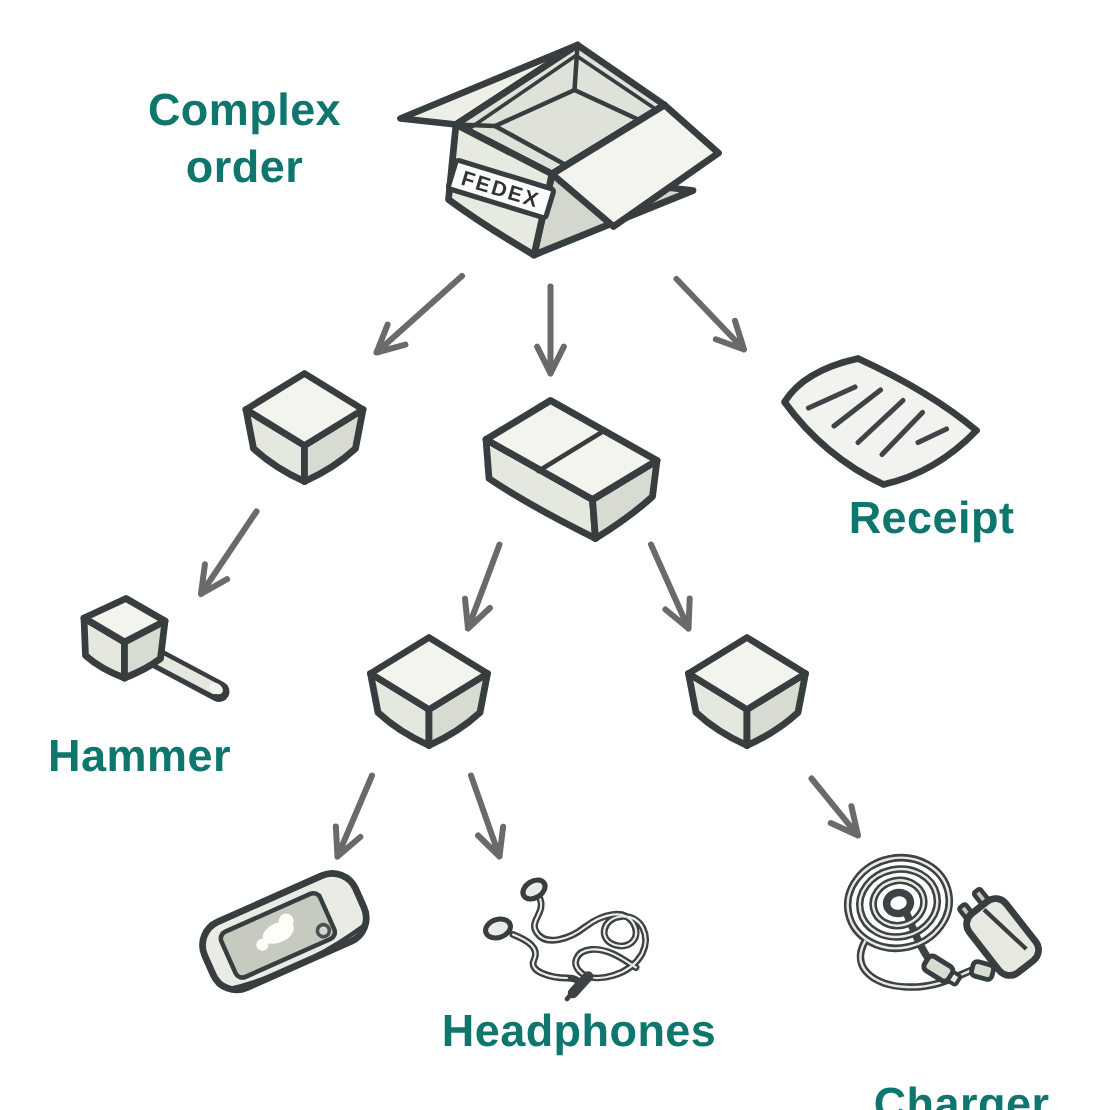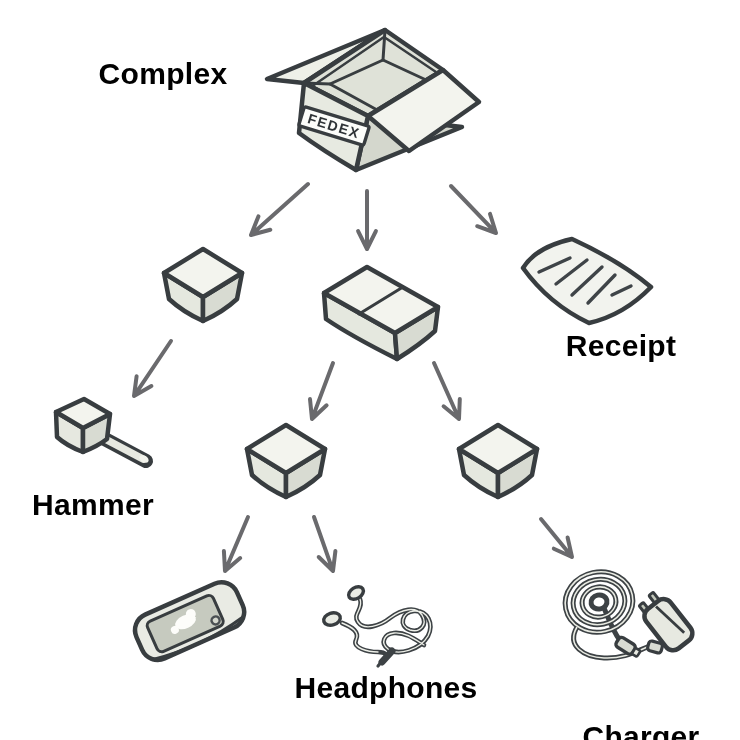--- a/index.html
+++ b/index.html
@@ -1,20 +1,20 @@
 <!DOCTYPE html>
 <html><head>
 <meta charset="utf-8">
 <style>
   html,body{margin:0;padding:0;background:#ffffff;}
   .stage{position:relative;width:740px;height:740px;background:#ffffff;overflow:hidden;
          font-family:"Liberation Sans",sans-serif;}
   svg{position:absolute;left:0;top:0;}
   .lbl{position:absolute;transform:translateX(-50%);white-space:nowrap;text-align:center;
-       font:700 30px "Liberation Sans",sans-serif;color:#000000;letter-spacing:.3px;}
+       font:700 30px "Liberation Sans",sans-serif;color:#0f766e;letter-spacing:.3px;}
   .lbl .line{display:block;line-height:38px;}
   
   .ink{stroke:#383d40;stroke-width:4.5;stroke-linejoin:round;stroke-linecap:round;}
   .thin{stroke:#383d40;stroke-width:3;stroke-linejoin:round;stroke-linecap:round;fill:none;}
   .arrow{fill:none;stroke:#6a6a6d;stroke-width:4;stroke-linecap:round;stroke-linejoin:round;}
   .cord{fill:none;stroke:#3d4245;stroke-width:4.6;stroke-linecap:round;stroke-linejoin:round;}
   .cord-core{fill:none;stroke:#edefe8;stroke-width:1.4;stroke-linecap:round;stroke-linejoin:round;}
   .fedex-text{font:700 14px "Liberation Sans",sans-serif;letter-spacing:1.5px;fill:#2f3437;}
 </style>
 </head>
@@ -140,18 +140,19 @@
         <path d="M333,363 L314.10674064953037,413.38202493458573 M326.6,405.3 L312,419 M310.0,399.1 L312,419" class="arrow"></path>
         <path d="M434,363 L456.55409495775666,413.5211727053749 M459.8,399.0 L459,419 M443.6,406.3 L459,419" class="arrow"></path>
         <path d="M248,517 L227.35117239075115,565.4798561260625 M240.2,558.0 L225,571 M223.9,551.0 L225,571" class="arrow"></path>
         <path d="M314,517 L331.0085627304544,565.3401256549756 M335.4,551.1 L333,571 M318.7,557.0 L333,571" class="arrow"></path>
         <path d="M541,519 L568.2072396351692,552.3508098753688 M567.6,537.5 L572,557 M553.8,548.7 L572,557" class="arrow"></path>
       </g>
   </svg>
 
   <div class="lbl" style="left:163px;top:55px;">
     <span class="line">Complex</span>
+    <span class="line">order</span>
   </div>
   <div class="lbl" style="left:621px;top:329px;">Receipt</div>
   <div class="lbl" style="left:93px;top:488px;">Hammer</div>
   <div class="lbl" style="left:386px;top:671px;">Headphones</div>
   <div class="lbl" style="left:641px;top:672px;margin-top:48px;">Charger</div>
 </div>
 
 </body></html>

